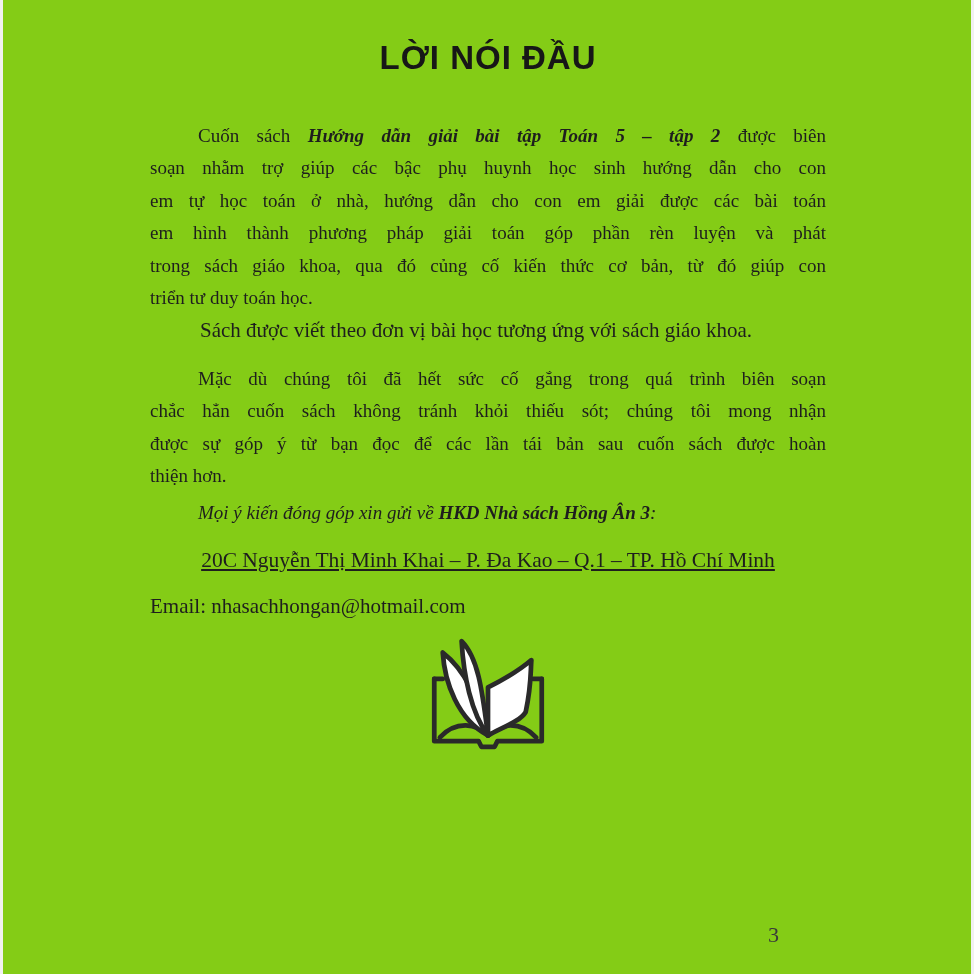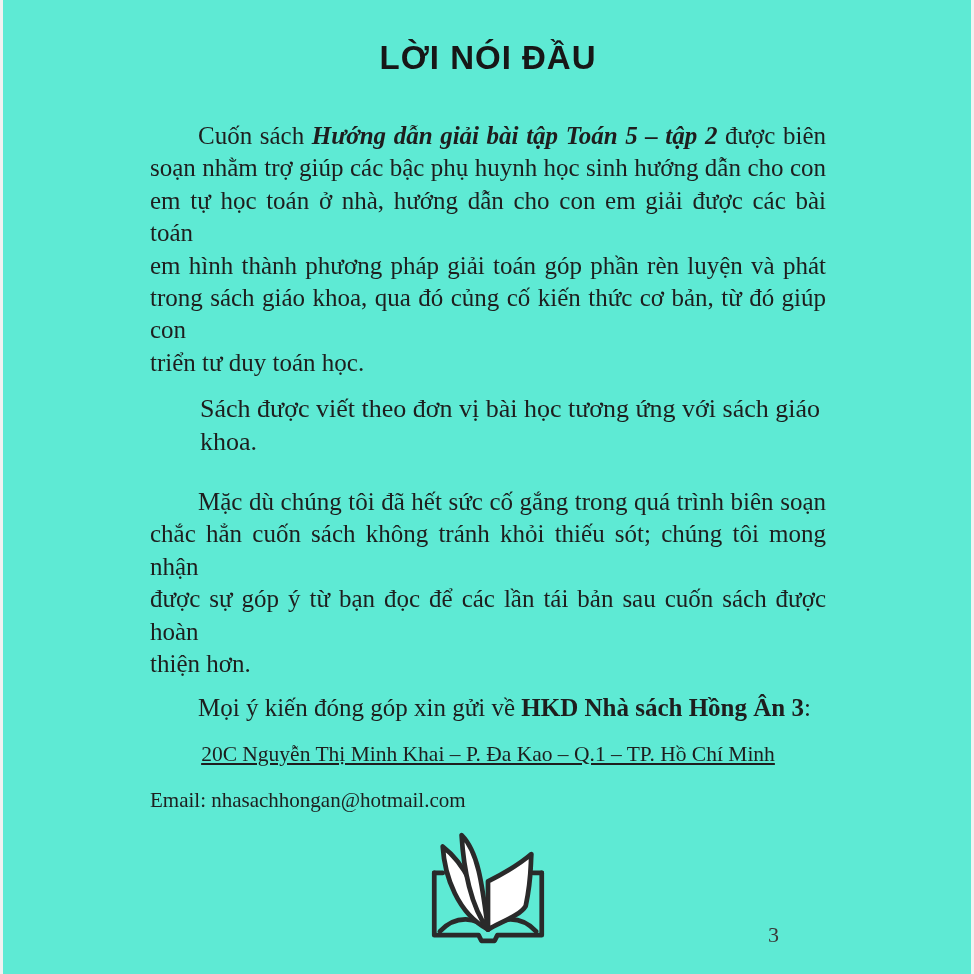--- a/index.html
+++ b/index.html
@@ -1,20 +1,20 @@
 <!DOCTYPE html>
 <html><head>
 <meta charset="utf-8">
 <style>
   html,body { margin:0; padding:0; }
   .page {
     position: relative;
     width: 974px;
     height: 974px;
-    background: #5eead4;
+    background: #84cc16;
     font-family: "Liberation Serif", "DejaVu Serif", serif;
     color: #1e1e1e;
     overflow: hidden;
     box-shadow: inset 3px 0 0 #f1f1f1, inset -3px 0 0 #f1f1f1;
   }
   .content {
     position: absolute;
     left: 150px;
     top: 0;
     width: 676px;
@@ -22,30 +22,30 @@
   .doc-title {
     margin-top: 36px;
     text-align: center;
     font-family: "Liberation Sans", "DejaVu Sans", sans-serif;
     font-weight: 700;
     font-size: 33px;
     line-height: 44px;
     letter-spacing: 1px;
     color: #171717;
   }
-  .para { font-size: 25px; line-height: 32.4px; }
+  .para { font-size: 19px; line-height: 32.4px; }
   .line { text-align: left; }
   .line.just { text-align: justify; text-align-last: justify; text-justify: inter-word; }
   .line.ind { padding-left: 48px; }
   .seg-book-title { font-weight: 700; font-style: italic; }
   .seg-bold { font-weight: 700; }
   #p1 { margin-top: 40px; }
-  #p2 { margin-top: 14px; padding-left: 50px; font-size: 26px; line-height: 32.4px; }
-  #p3 { margin-top: 28px; }
-  #p4 { margin-top: 11px; }
+  #p2 { margin-top: 0; padding-left: 50px; font-size: 21px; line-height: 32.4px; }
+  #p3 { margin-top: 16px; }
+  #p4 { margin-top: 5px; font-style: italic; }
   .address-line { margin-top: 14px; text-align: center; font-size: 21.5px; line-height: 32.4px; text-decoration: underline; }
   .email-line { margin-top: 14px; font-size: 21px; line-height: 32px; }
   .thanks-line { margin-top: 16px; padding-left: 50px; font-style: italic; font-size: 21.5px; line-height: 32.4px; }
   .author-line { margin-top: 8px; text-align: right; padding-right: 36px; font-weight: 700; font-size: 22.5px; line-height: 32px; letter-spacing: 1.5px; color:#171717; }
   .book-art { margin-top: 9px; text-align: center; }
   .page-number {
     position: absolute;
     top: 922px;
     left: 768px;
     font-size: 22px;

